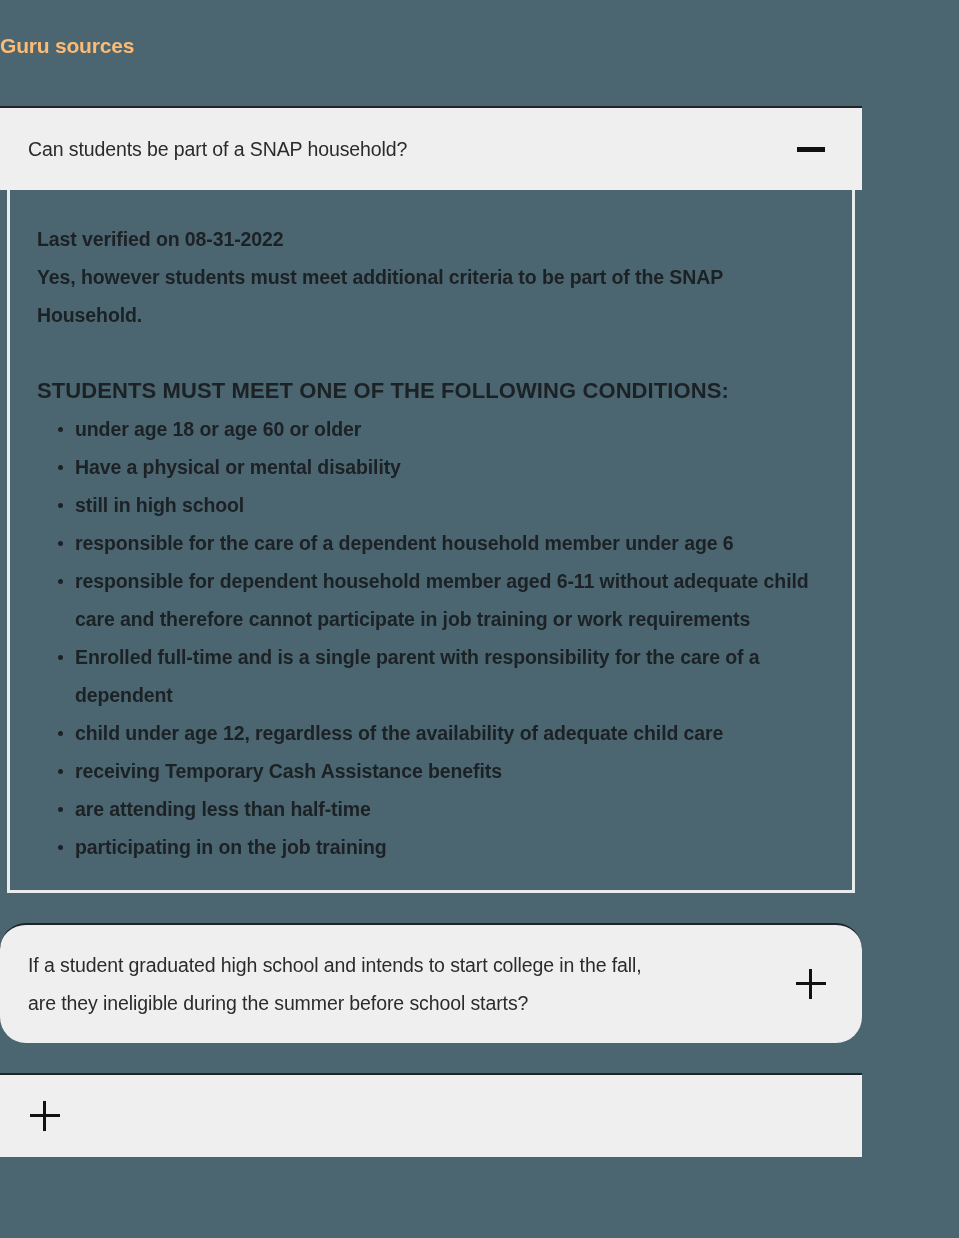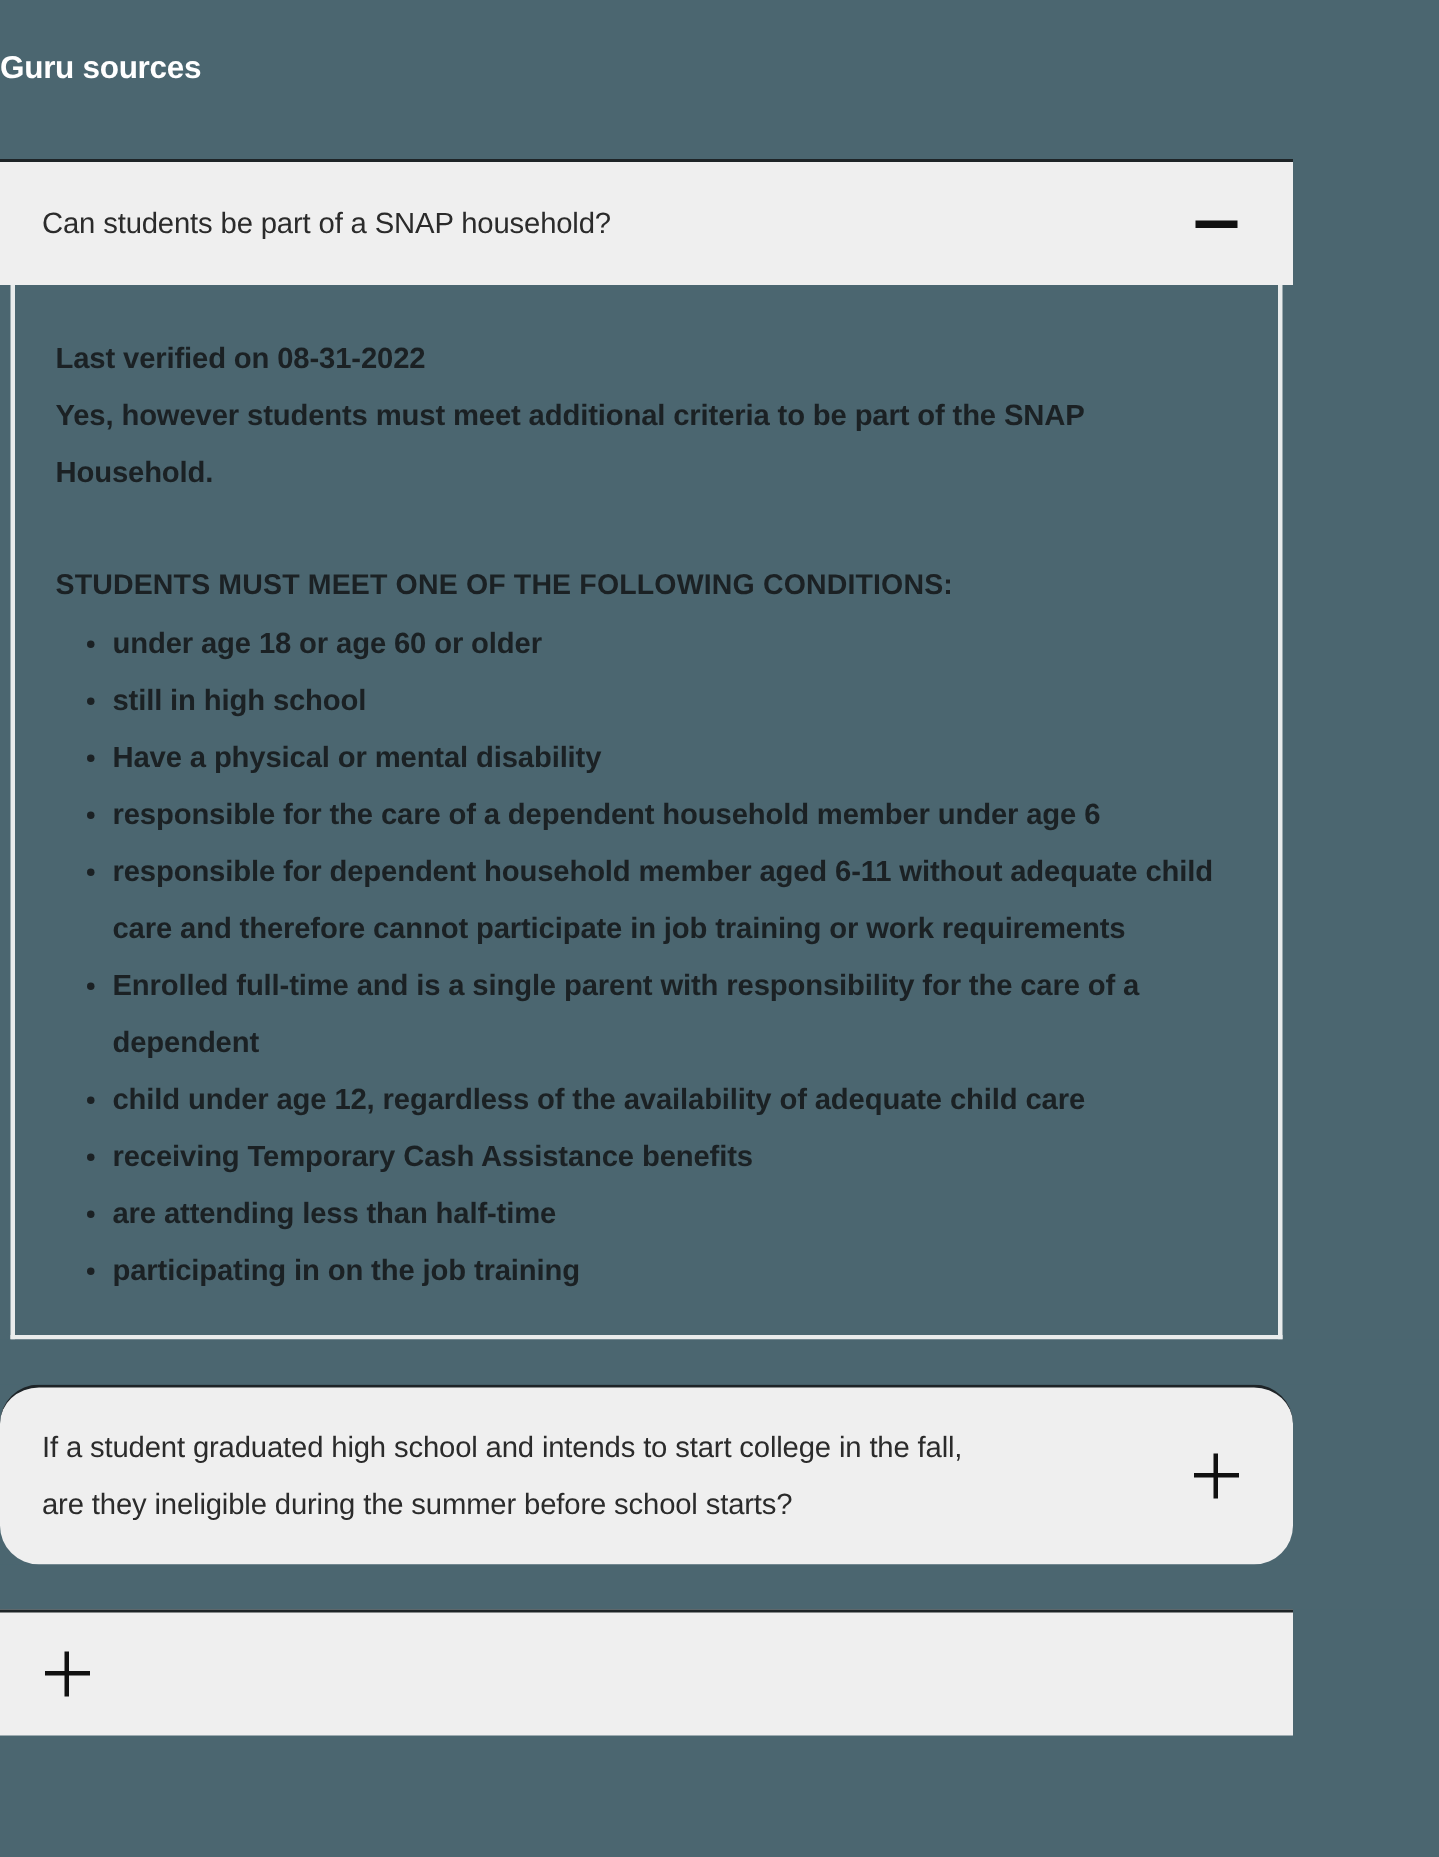--- a/index.html
+++ b/index.html
@@ -23,21 +23,21 @@
     box-sizing: border-box;
   }
 
   
   .page-title {
     position: absolute;
     left: 0px;
     top: 32px;
     font-size: 21px;
     font-weight: bold;
-    color: #ffffff;
+    color: #fdba74;
     letter-spacing: -0.2px;
     line-height: 28px;
     white-space: nowrap;
   }
 
   
   .accordion {
     position: absolute;
     left: 0px;
     top: 106px;
@@ -129,21 +129,21 @@
   }
   .panel-text .intro {
     display: block;
   }
   .panel-text .spacer {
     display: block;
     height: 38px;
   }
   .panel-text .conditions-heading {
     display: block;
-    font-size: 19px;
+    font-size: 22px;
     letter-spacing: 0.1px;
   }
 
   .cond-list {
     list-style: none;
     margin: 0;
     padding: 0;
   }
   .cond-list li {
     position: relative;
@@ -191,22 +191,22 @@
       <div class="acc-panel">
         <div class="panel-text">
           <span class="verified">Last verified on 08-31-2022</span>
           <span class="intro">Yes, however students must meet additional criteria to be part of the SNAP Household.</span>
           <span class="spacer"></span>
           <span class="conditions-heading">STUDENTS MUST MEET ONE OF THE FOLLOWING CONDITIONS:</span>
         </div>
 
         <ul class="cond-list">
           <li>under age 18 or age 60 or older</li>
+          <li>Have a physical or mental disability</li>
           <li>still in high school</li>
-          <li>Have a physical or mental disability</li>
           <li>responsible for the care of a dependent household member under age 6</li>
           <li>responsible for dependent household member aged 6-11 without adequate child care and therefore cannot participate in job training or work requirements</li>
           <li>Enrolled full-time and is a single parent with responsibility for the care of a dependent</li>
           <li>child under age 12, regardless of the availability of adequate child care</li>
           <li>receiving Temporary Cash Assistance benefits</li>
           <li>are attending less than half-time</li>
           <li>participating in on the job training</li>
         </ul>
       </div>
     </div>

